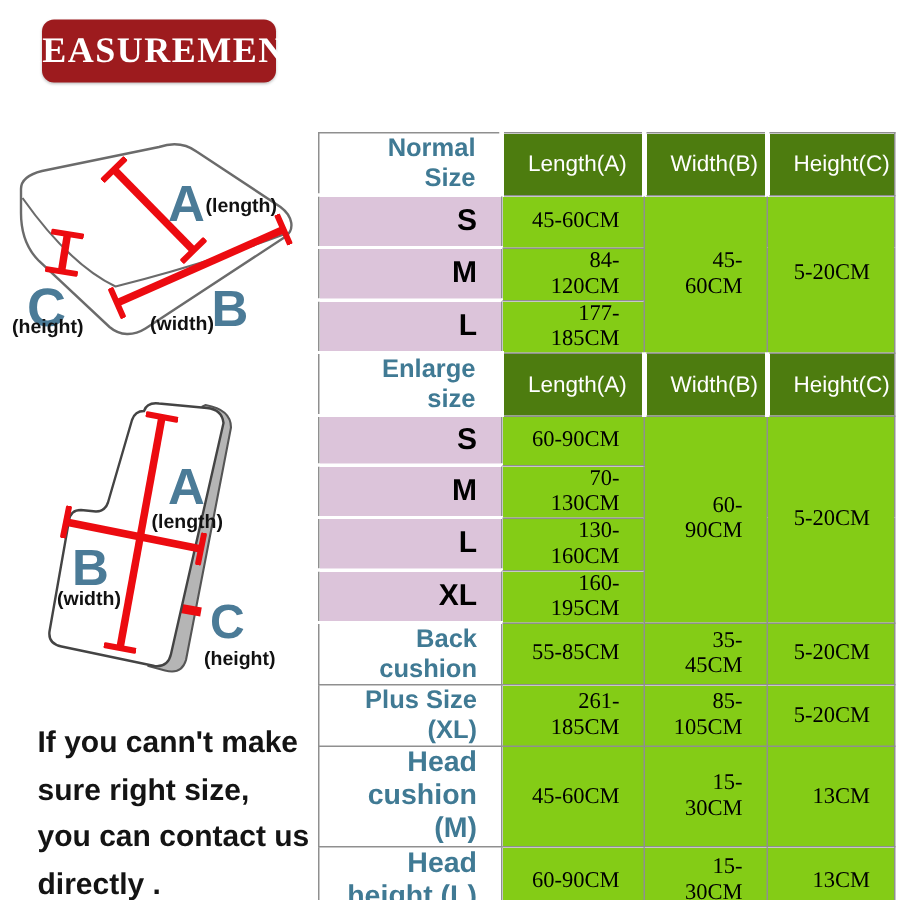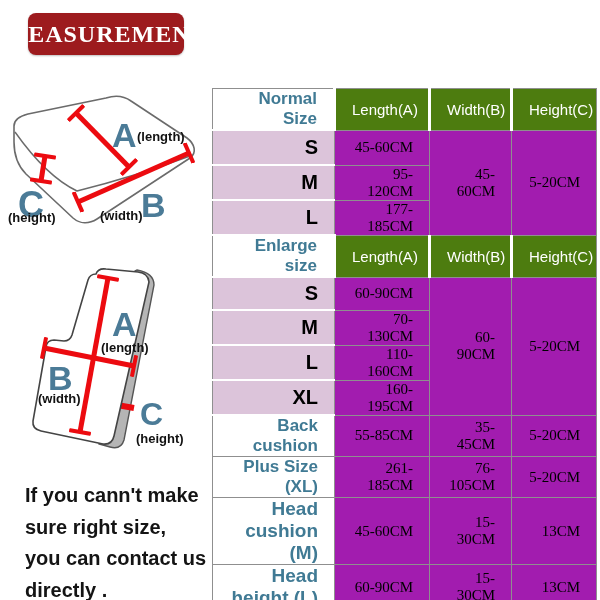--- a/index.html
+++ b/index.html
@@ -26,21 +26,21 @@
   
   .size-table{position:absolute;left:212px;top:88px;}
   table{border-collapse:collapse;table-layout:fixed;width:384px;}
   td{border:1px solid #8f8f8f;text-align:right;vertical-align:middle;padding:0 16px;
      overflow:hidden;}
   .hdr-label{background:#ffffff;color:#407a94;font-weight:bold;font-size:17px;}
   .hdr-dark{background:#4d7c0f;color:#ffffff;font-weight:normal;font-size:15px;
      border-left:3px solid #ffffff;}
   .size-cell{background:#dcc4da;color:#000;font-weight:bold;font-size:20px;
      border-top:2px solid #ffffff;border-bottom:2px solid #ffffff;}
-  .val{font-family:"Liberation Serif",serif;font-size:15px;color:#000;background:#a21caf;}
+  .val{font-family:"Liberation Serif",serif;font-size:15px;color:#000;background:#84cc16;}
   .label-teal{background:#ffffff;color:#407a94;font-weight:bold;font-size:17px;margin-left:48px;}
   .label-teal.small{font-size:19px;}
   .h34{height:34px}.h35{height:35px}.h33{height:33px}.h38{height:38px}.h39{height:39px}
 </style>
 </head>
 <body>
 
 <div id="stage">
 
   <div class="title-box">
@@ -124,21 +124,21 @@
         <td class="hdr-dark">Height(C)</td>
       </tr>
       <tr class="h35">
         <td class="size-cell">S</td>
         <td class="val">45-60CM</td>
         <td class="val" rowspan="3">45-60CM</td>
         <td class="val" rowspan="3">5-20CM</td>
       </tr>
       <tr class="h35">
         <td class="size-cell">M</td>
-        <td class="val">95-120CM</td>
+        <td class="val">84-120CM</td>
       </tr>
       <tr class="h35">
         <td class="size-cell">L</td>
         <td class="val">177-185CM</td>
       </tr>
 
       <tr class="h34">
         <td class="hdr-label">Enlarge size</td>
         <td class="hdr-dark">Length(A)</td>
         <td class="hdr-dark">Width(B)</td>
@@ -149,37 +149,37 @@
         <td class="val">60-90CM</td>
         <td class="val" rowspan="4">60-90CM</td>
         <td class="val" rowspan="4">5-20CM</td>
       </tr>
       <tr class="h33">
         <td class="size-cell">M</td>
         <td class="val">70-130CM</td>
       </tr>
       <tr class="h33">
         <td class="size-cell">L</td>
-        <td class="val">110-160CM</td>
+        <td class="val">130-160CM</td>
       </tr>
       <tr class="h33">
         <td class="size-cell">XL</td>
         <td class="val">160-195CM</td>
       </tr>
 
       <tr class="h39">
         <td class="label-teal">Back cushion</td>
         <td class="val">55-85CM</td>
         <td class="val">35-45CM</td>
         <td class="val">5-20CM</td>
       </tr>
       <tr class="h38">
         <td class="label-teal">Plus Size (XL)</td>
         <td class="val">261-185CM</td>
-        <td class="val">76-105CM</td>
+        <td class="val">85-105CM</td>
         <td class="val">5-20CM</td>
       </tr>
       <tr class="h33">
         <td class="label-teal small">Head cushion (M)</td>
         <td class="val">45-60CM</td>
         <td class="val">15-30CM</td>
         <td class="val">13CM</td>
       </tr>
       <tr class="h33">
         <td class="label-teal small">Head height (L)</td>

